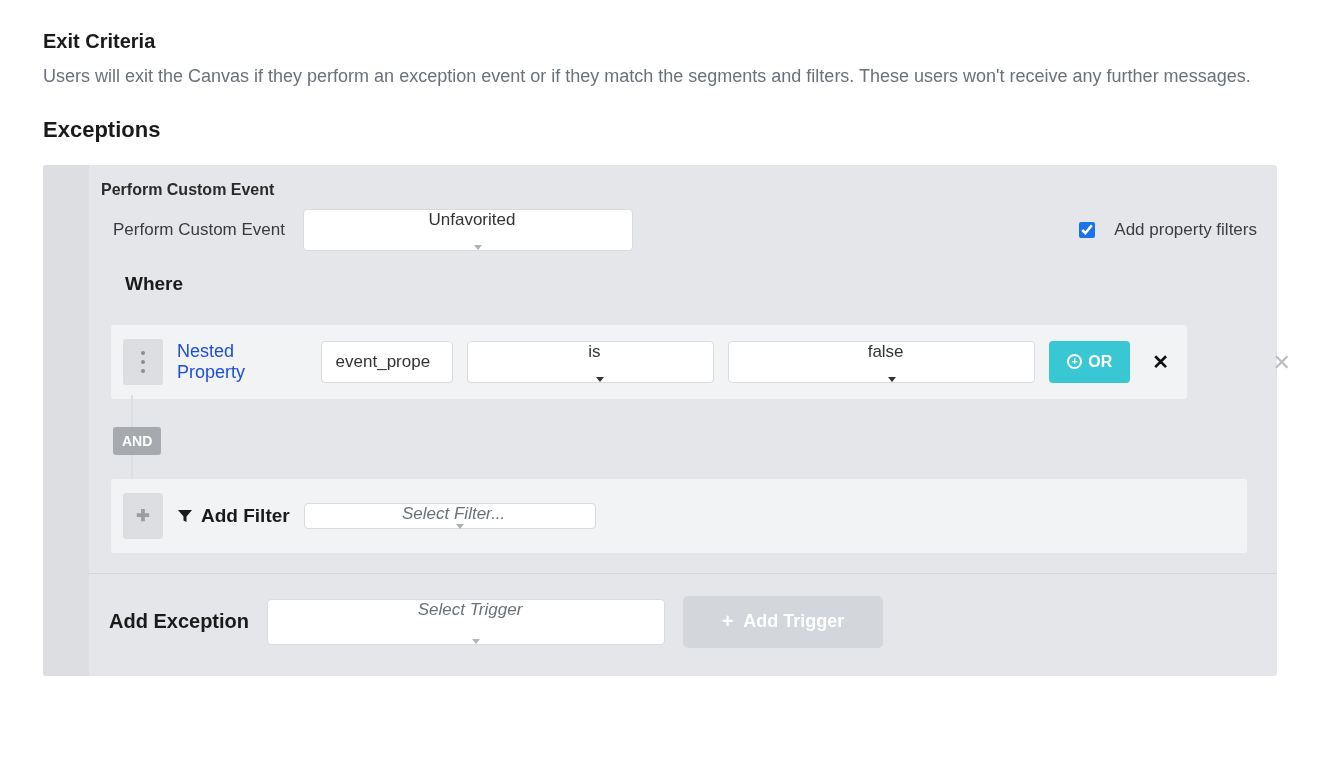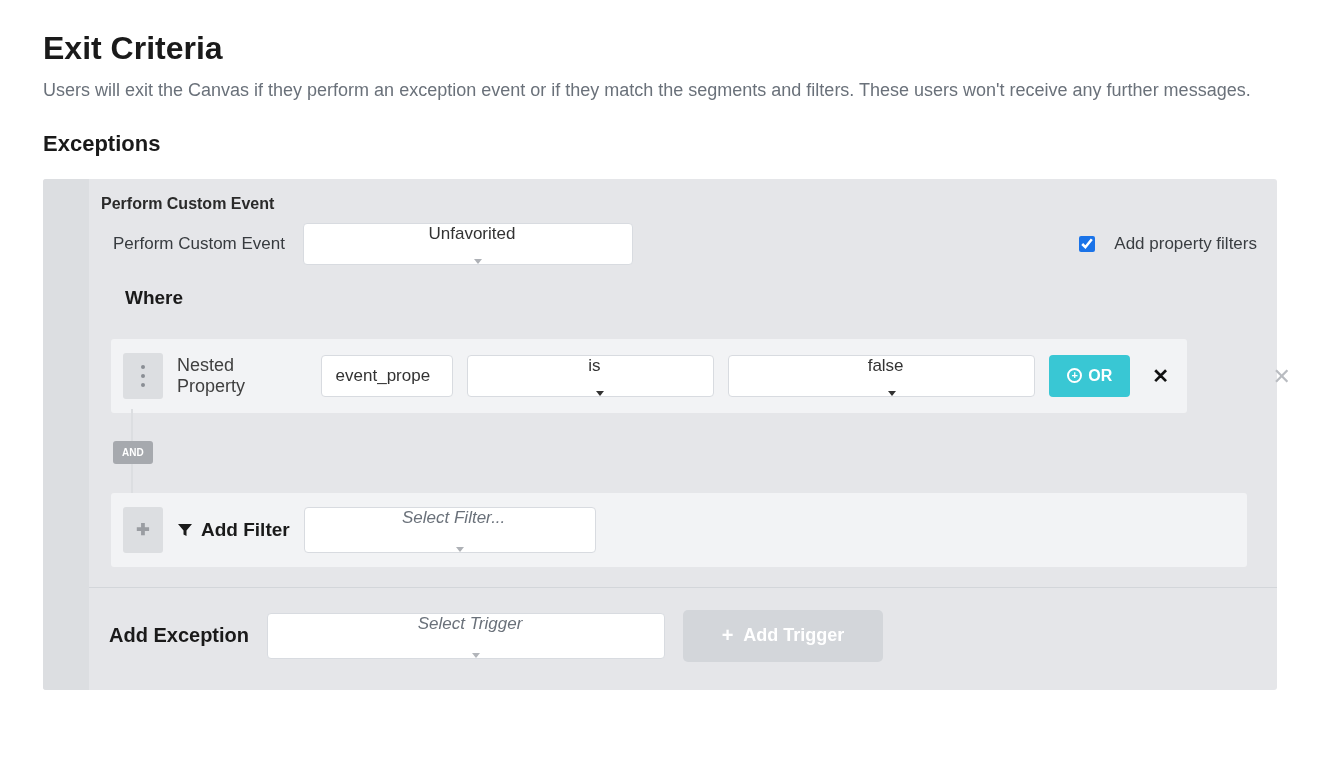--- a/index.html
+++ b/index.html
@@ -5,21 +5,21 @@
   * { box-sizing: border-box; }
   body {
     font-family: -apple-system, BlinkMacSystemFont, "Segoe UI", Arial, sans-serif;
     margin: 0;
     padding: 30px 43px;
     background: #fff;
     color: #1a1a1a;
     font-size: 16px;
   }
   h1.section-title {
-    font-size: 32px;
+    font-size: 20px;
     font-weight: 700;
     margin: 0 0 10px 0;
     color: #1a1a1a;
   }
   p.section-desc {
     font-size: 18px;
     color: #6a717a;
     margin: 0 0 26px 0;
     line-height: 1.55;
   }
@@ -129,21 +129,21 @@
   .dots {
     display: flex;
     flex-direction: column;
     gap: 5px;
   }
   .dots span {
     width: 4px; height: 4px; background: #8a8e94; border-radius: 50%;
   }
   .prop-label {
     font-size: 18px;
-    color: #404040;
+    color: #1d4ed8;
   }
   .text-input {
     background: #fff;
     border: 1px solid #d8dbe0;
     border-radius: 4px;
     height: 42px;
     padding: 0 14px;
     font-size: 17px;
     color: #333;
     width: 132px;
@@ -203,39 +203,39 @@
     width: 2px;
     background: #dcdee1;
   }
   .and-pill {
     position: absolute;
     left: 2px;
     top: 28px;
     background: #a6a9ae;
     color: #fff;
     font-weight: 700;
-    font-size: 10px;
+    font-size: 14px;
     padding: 6px 9px;
     border-radius: 3px;
   }
   .filter-row.bottom .handle { background: #dcdee1; }
   .handle .plus-gray {
     color: #9a9da2;
     font-size: 16px;
     font-weight: 700;
   }
   .add-filter-label {
     font-size: 19px;
     font-weight: 700;
     display: flex;
     align-items: center;
     gap: 8px;
   }
   .funnel-icon svg { display: block; }
-  .select-box.add-filter { width: 292px; height: 46px; }
+  .select-box.add-filter { width: 292px; height: 26px; }
 
   .footer-row {
     border-top: 1px solid #d3d6da;
     padding: 22px 20px 28px 20px;
     display: flex;
     align-items: center;
     gap: 18px;
   }
   .footer-label {
     font-size: 20px;

